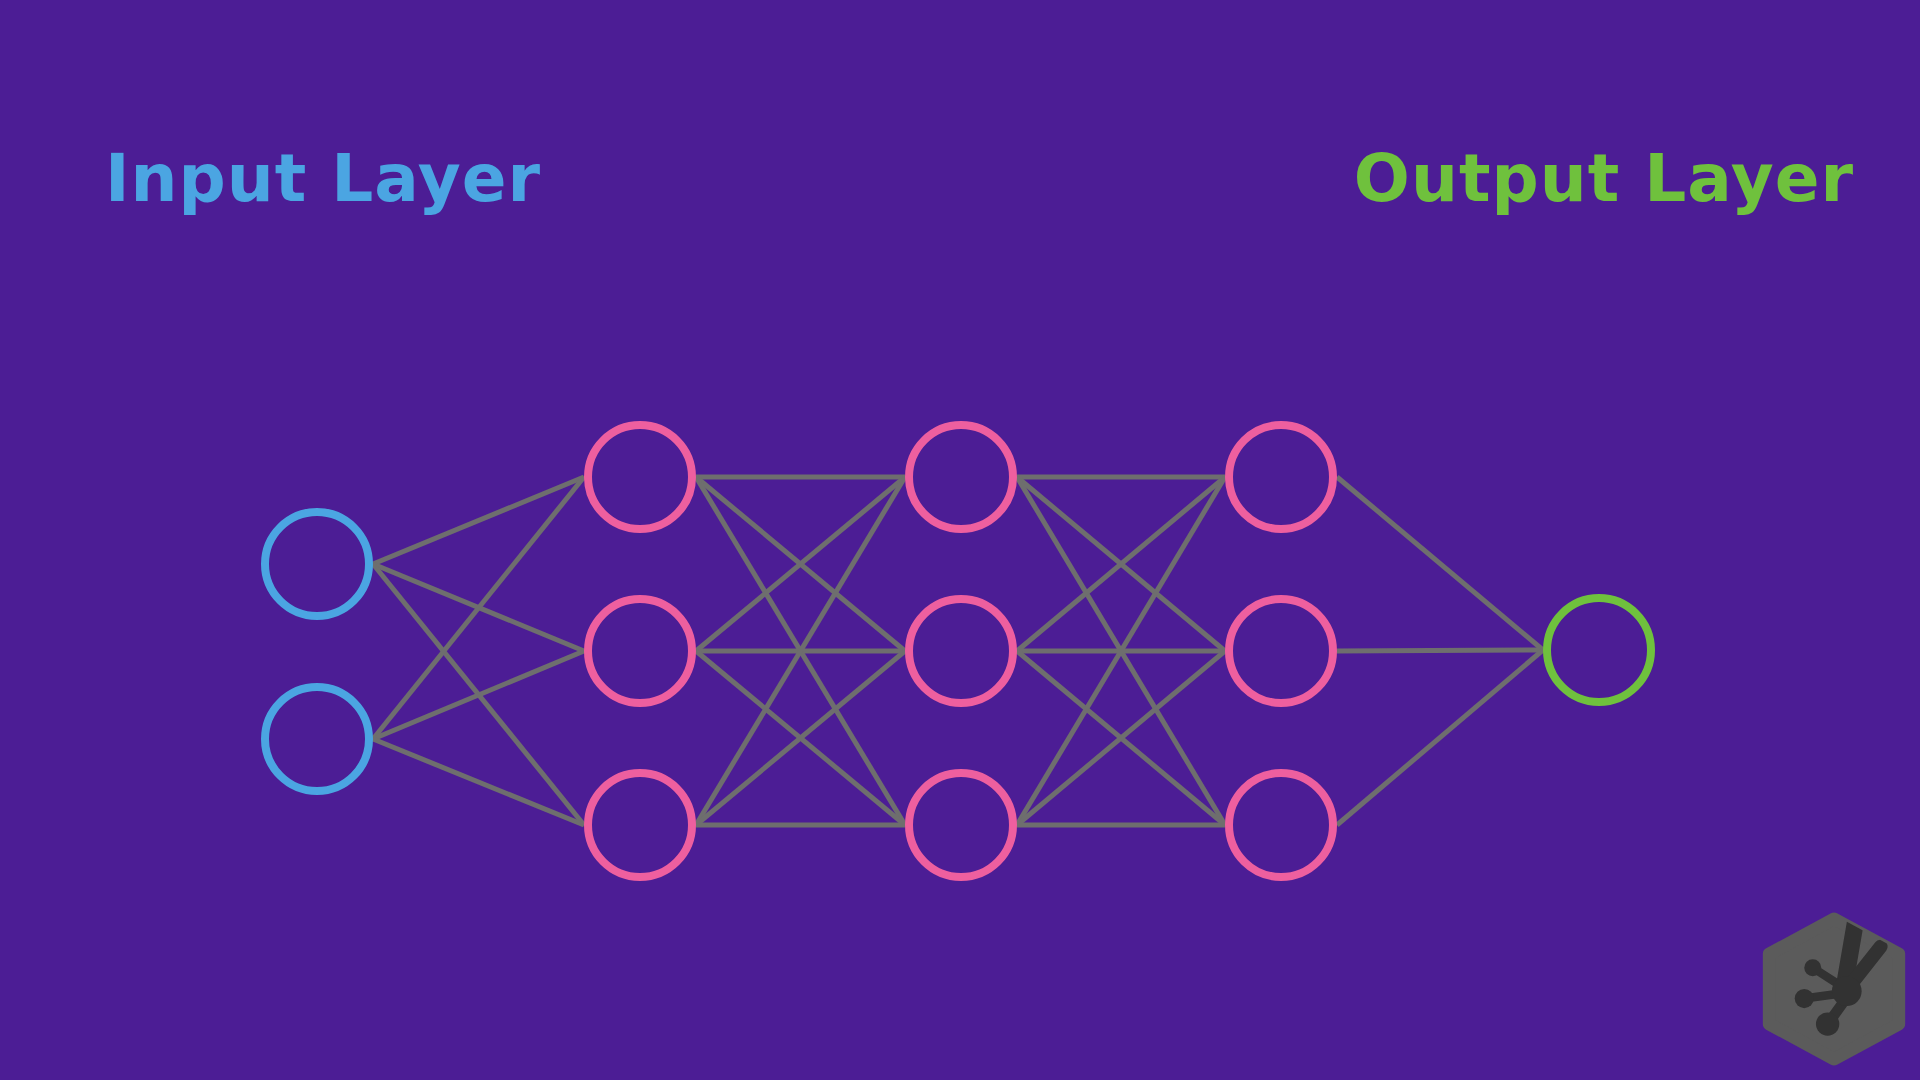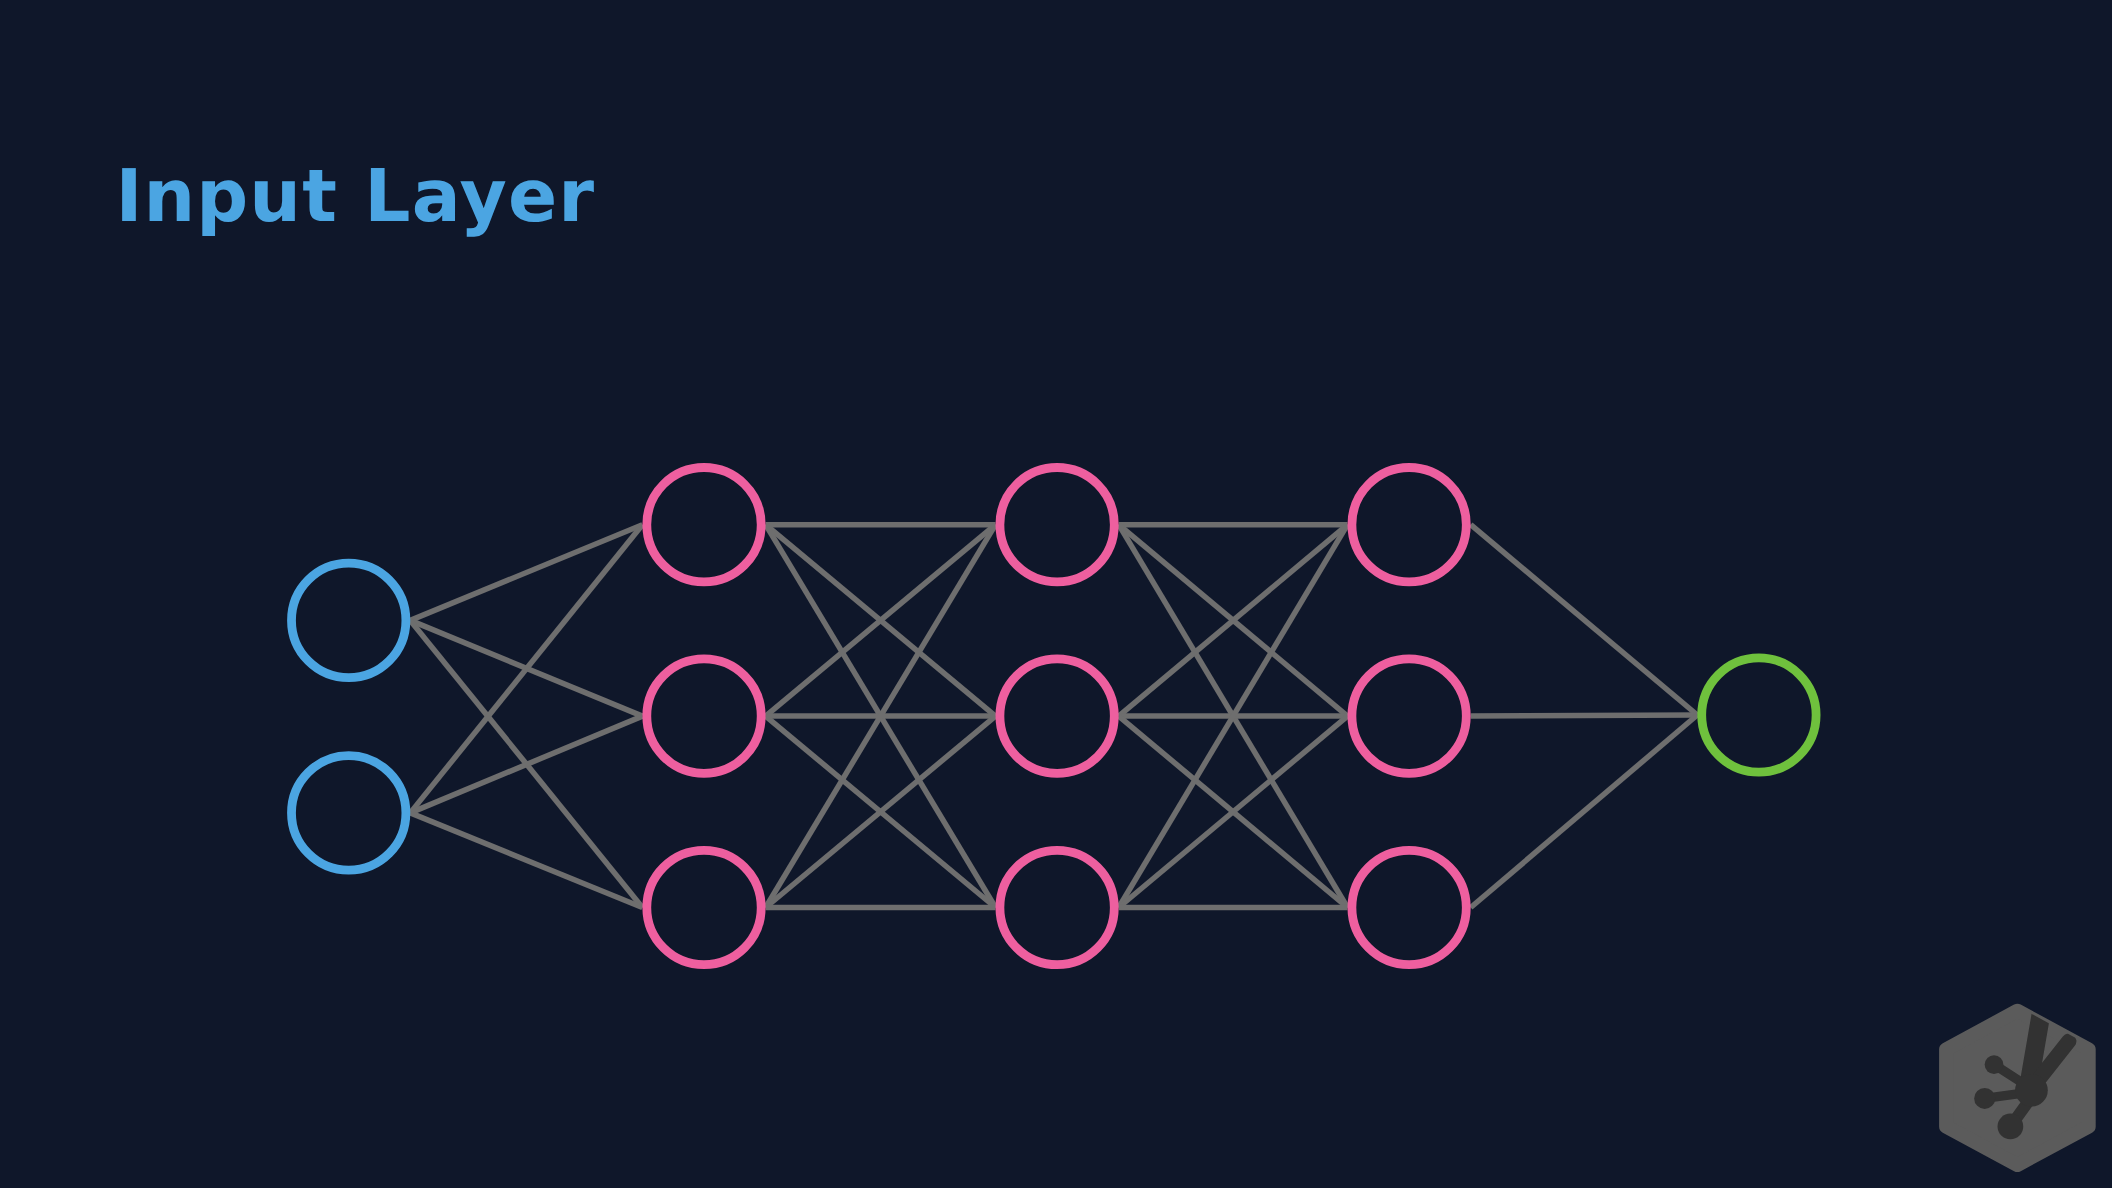--- a/index.html
+++ b/index.html
@@ -8,21 +8,21 @@
     width: 1920px;
     height: 1080px;
     overflow: hidden;
     background: #323232;
     font-family: "DejaVu Sans", "Liberation Sans", sans-serif;
   }
   .stage {
     position: relative;
     width: 1920px;
     height: 1080px;
-    background: #0f172a;
+    background: #4c1d95;
   }
   #network-svg {
     position: absolute;
     left: 0;
     top: 0;
     width: 1920px;
     height: 1080px;
     display: block;
   }
   .layer-label {
@@ -40,20 +40,21 @@
     width: 170px;
     height: 170px;
   }
 </style>
 </head>
 <body>
 
 <div class="stage">
 
   <div class="layer-label" id="label-input" style="left: 323px; top: 146px; color: rgb(75, 165, 226);">Input Layer</div>
+  <div class="layer-label" id="label-output" style="left: 1604px; top: 146px; color: rgb(111, 193, 61);">Output Layer</div>
 
   <svg id="network-svg" viewBox="0 0 1920 1080">
       <line x1="373" y1="564" x2="584" y2="477" stroke="#6E6E6E" stroke-width="5"></line>
       <line x1="373" y1="564" x2="584" y2="651" stroke="#6E6E6E" stroke-width="5"></line>
       <line x1="373" y1="564" x2="584" y2="825" stroke="#6E6E6E" stroke-width="5"></line>
       <line x1="373" y1="739" x2="584" y2="477" stroke="#6E6E6E" stroke-width="5"></line>
       <line x1="373" y1="739" x2="584" y2="651" stroke="#6E6E6E" stroke-width="5"></line>
       <line x1="373" y1="739" x2="584" y2="825" stroke="#6E6E6E" stroke-width="5"></line>
       <line x1="696" y1="477" x2="905" y2="477" stroke="#6E6E6E" stroke-width="5"></line>
       <line x1="696" y1="477" x2="905" y2="651" stroke="#6E6E6E" stroke-width="5"></line>

